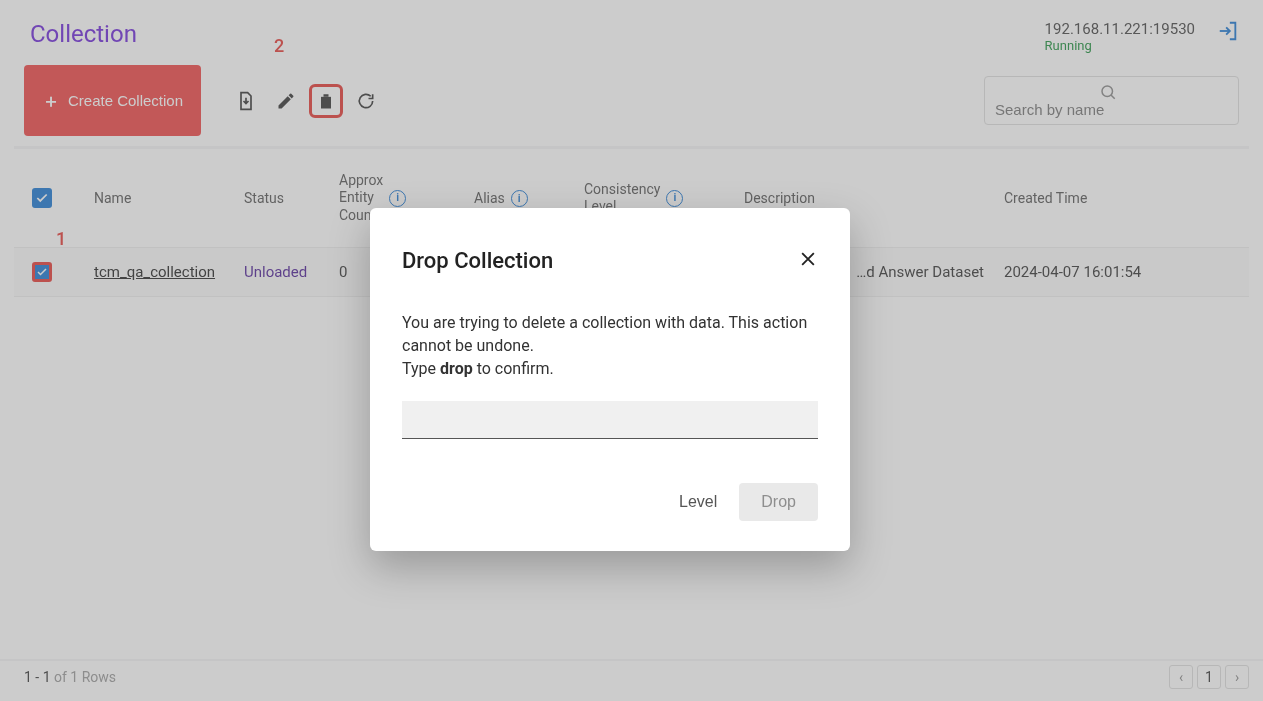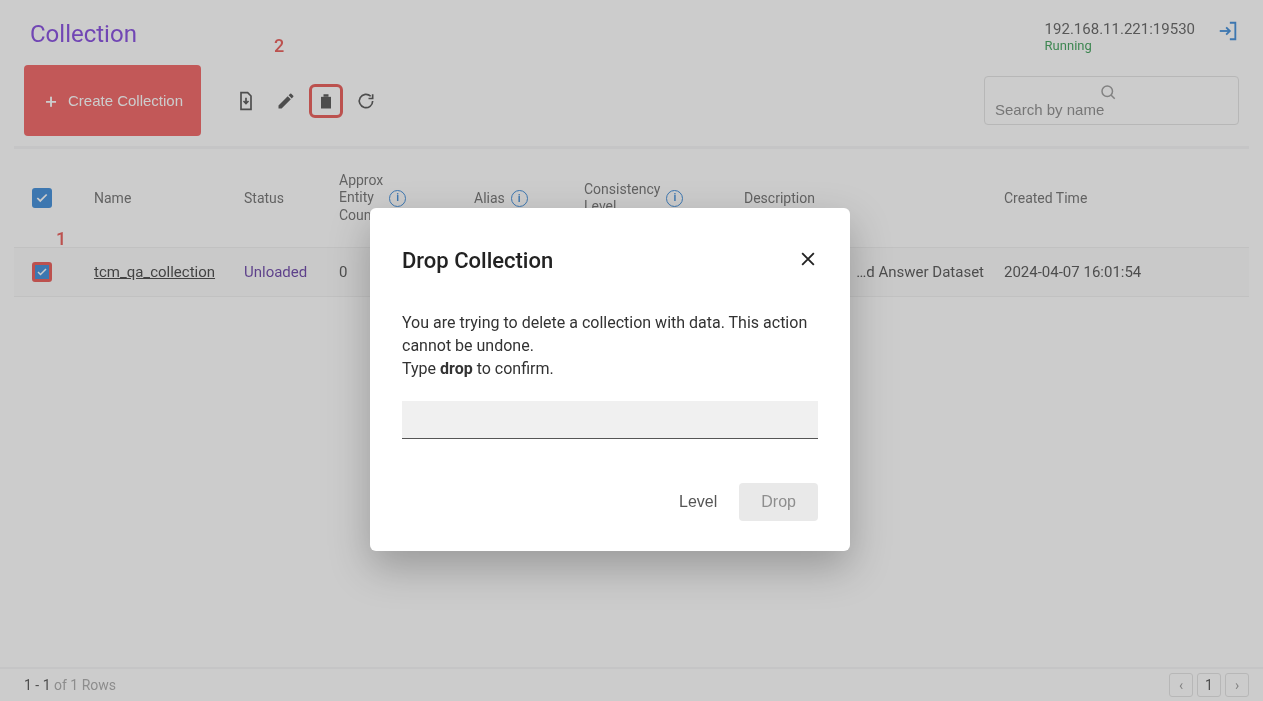--- a/index.html
+++ b/index.html
@@ -96,21 +96,21 @@
     background:#1976d2; border-radius:3px;
     display:inline-flex; align-items:center; justify-content:center;
     cursor:pointer;
   }
   .cb svg { width:14px; height:14px; stroke:#fff; stroke-width:3; fill:none; }
   .cb-wrap { display:flex; justify-content:flex-start; padding-left:8px;}
   .link { text-decoration: underline; color:#222; cursor:pointer;}
   .muted { color:#4c1d95;}
 
   .footer {
-    position:absolute; bottom:0; left:0; right:0;
+    position:absolute; bottom:8px; left:0; right:0;
     display:flex; align-items:center; justify-content:space-between;
     padding: 4px 14px 4px 24px;
     background:#fff;
     border-top:2px solid #f4f4f5;
     font-size:14px; color:#333;
   }
   .footer .left .muted { color:#999; }
   .pager { display:flex; align-items:center; gap:4px;}
   .pager .nav { width:24px; height:24px; border:1px solid #ddd; border-radius:3px; display:inline-flex; align-items:center; justify-content:center; cursor:pointer; color:#888;}
   .pager .pg { width:24px; height:24px; border:1px solid #ddd; border-radius:3px; display:inline-flex; align-items:center; justify-content:center;}

